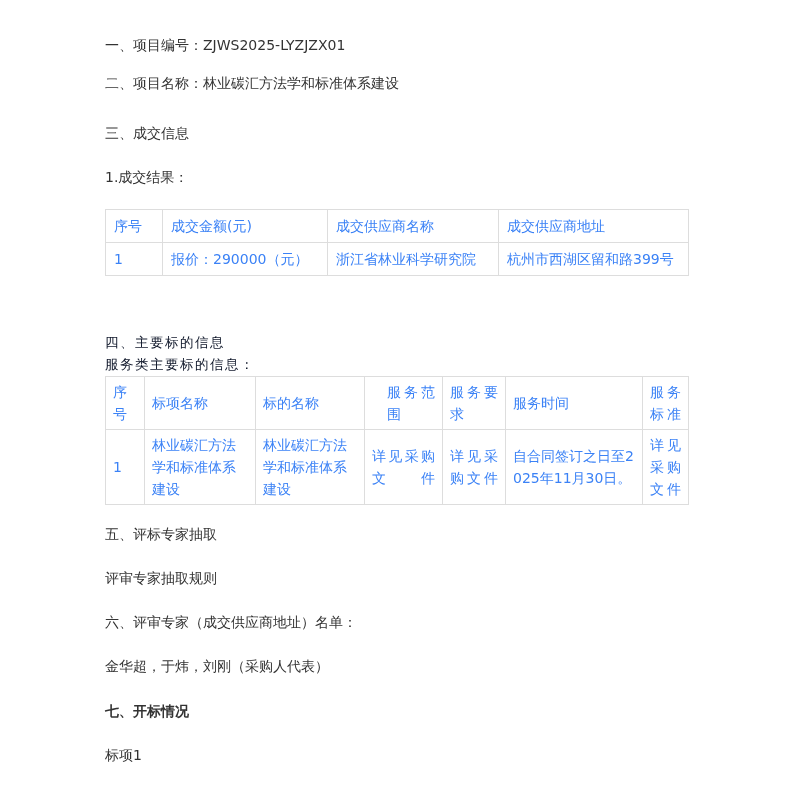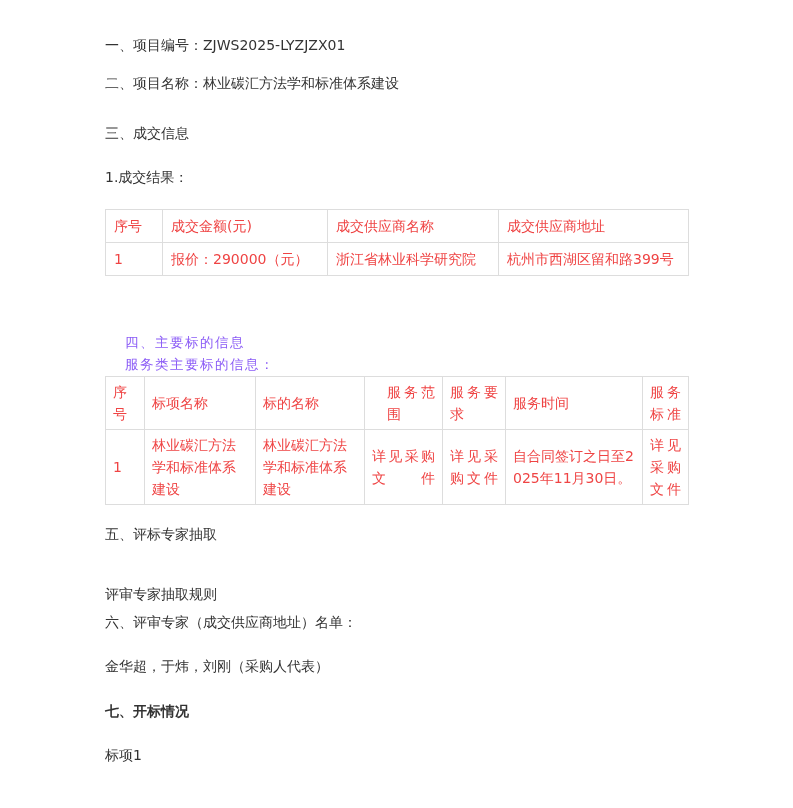--- a/index.html
+++ b/index.html
@@ -1,20 +1,20 @@
 <!DOCTYPE html>
 <html><head>
   <meta charset="utf-8">
   <style>
     html, body { margin: 0; padding: 0; background: #ffffff; }
     body { width: 793px; height: 808px; position: relative; overflow: hidden;
            font-family: "DejaVu Sans", "Liberation Sans", sans-serif; color: #333333; }
     .line { position: absolute; left: 105px; font-size: 14px; line-height: 20px; white-space: nowrap; text-align: right; }
-    .serif { font-family: "DejaVu Serif", "Liberation Serif", serif; font-size: 13.5px; color: #8b5cf6; letter-spacing: 1.5px; line-height: 20px; margin-left: 20px; }
-    table { position: absolute; left: 105px; border-collapse: collapse; font-size: 14px; color: #ef4444; }
+    .serif { font-family: "DejaVu Serif", "Liberation Serif", serif; font-size: 13.5px; color: #0f172a; letter-spacing: 1.5px; line-height: 20px; }
+    table { position: absolute; left: 105px; border-collapse: collapse; font-size: 14px; color: #3b82f6; }
     td { border: 1px solid #dddddd; padding: 0 8px; vertical-align: middle; line-height: 22px; }
     #t1 { top: 209px; width: 584px; }
     #t1 td { height: 32px; }
     #t2 { top: 376px; width: 584px; }
     #t2 td { padding: 4px 7px; }
     .just { text-align: justify; text-align-last: justify; }
     .just-cell { word-break: break-all; }
   </style>
 </head>
 <body>
@@ -61,17 +61,17 @@
     <td class="just-cell">林业碳汇方法学和标准体系建设</td>
     <td class="just just-cell">详见采购文件</td>
     <td class="just just-cell">详见采购文件</td>
     <td class="just-cell">自合同签订之日至2025年11月30日。</td>
     <td class="just just-cell">详见采购文件</td>
   </tr>
 </tbody>
   </table>
 
 <div class="line" style="top:524px;">五、评标专家抽取</div>
-<div class="line" style="top:584px;">评审专家抽取规则</div>
+<div class="line" style="top:568px;">评审专家抽取规则</div>
 <div class="line" style="top:612px;">六、评审专家（成交供应商地址）名单：</div>
 <div class="line" style="top:656px;">金华超，于炜，刘刚（采购人代表）</div>
 <div class="line" style="top:701px;font-weight:bold;">七、开标情况</div>
 <div class="line" style="top:745px;">标项1</div>
 
 </body></html>

